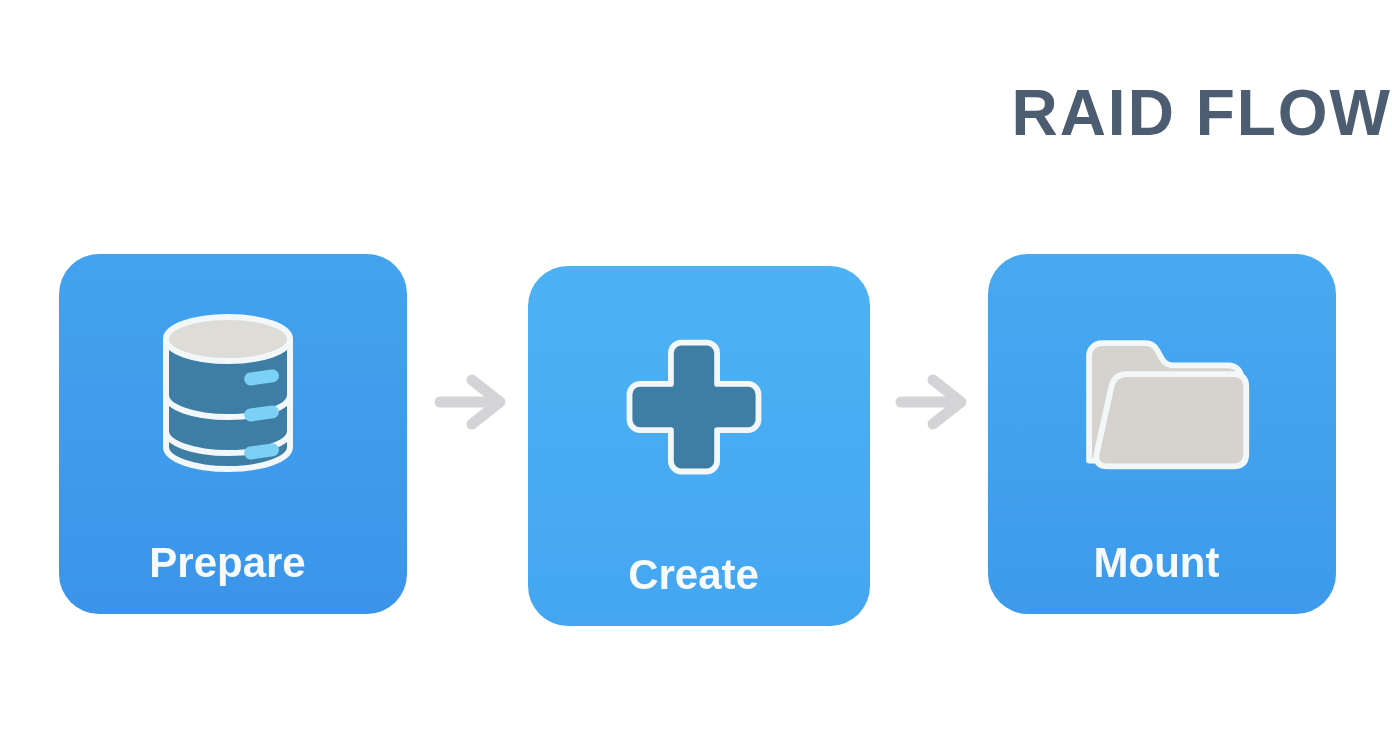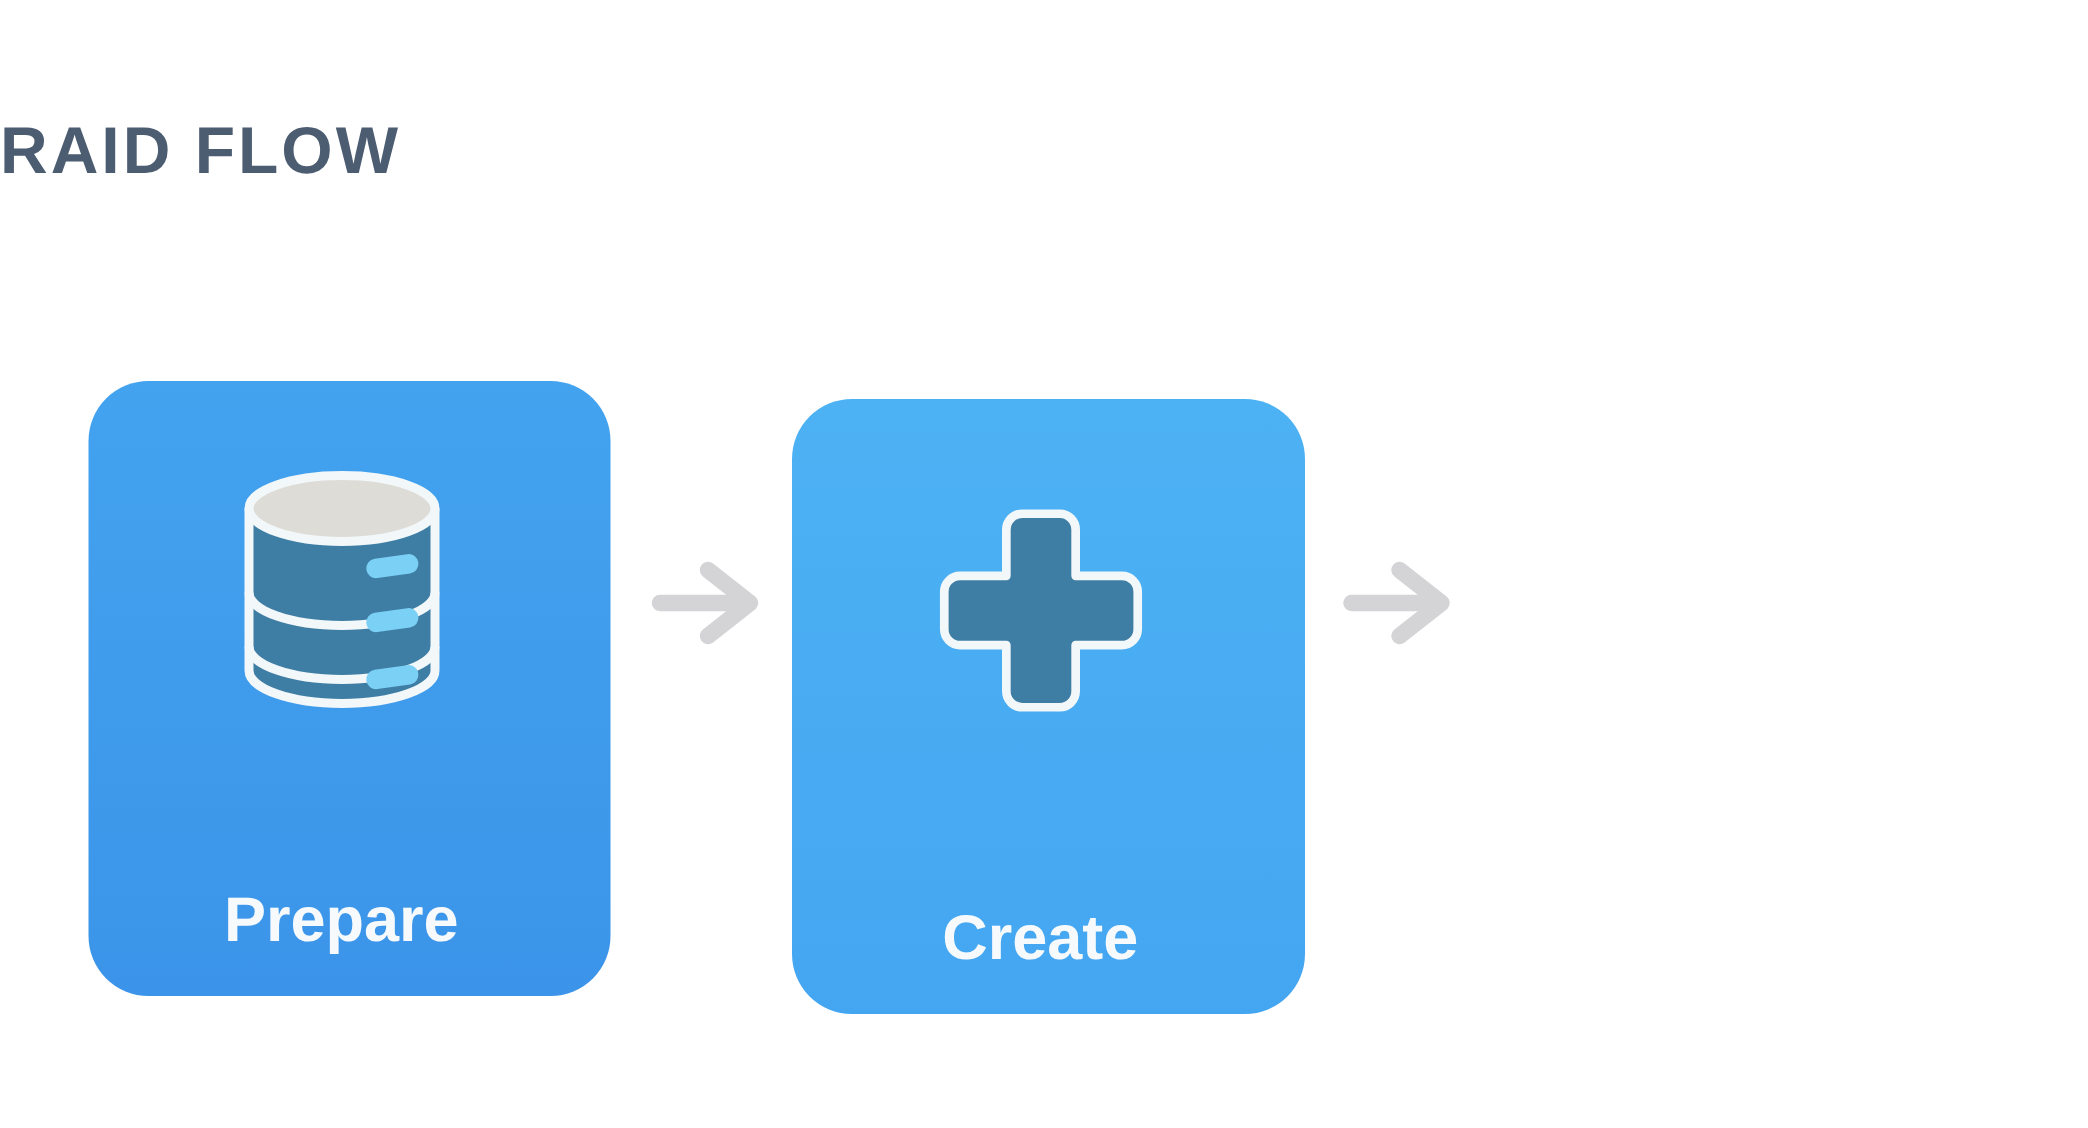--- a/index.html
+++ b/index.html
@@ -3,29 +3,29 @@
 <meta charset="utf-8">
 <style>
   html,body{margin:0;padding:0;}
   body{
     width:1392px;height:752px;position:relative;overflow:hidden;
     background:#ffffff;
     font-family:"Liberation Sans","DejaVu Sans",sans-serif;
   }
   .page-title{
     position:absolute;left:0;right:0;top:76px;
-    text-align:left;
-    font-size:44px;font-weight:bold;letter-spacing:2px;
+    text-align:right;
+    font-size:64px;font-weight:bold;letter-spacing:2px;
     color:var(--title-color,#4c5c71);
   }
   .flow-row{
     position:absolute;left:59px;top:254px;width:1277px;height:328px;
   }
   .step-card{
-    position:absolute;top:0;height:410px;width:348px;
+    position:absolute;top:0;height:360px;width:348px;
     border-radius:40px;
     display:flex;flex-direction:column;align-items:center;
     justify-content:space-between;
     padding:54px 11px 30px 0;box-sizing:border-box;
   }
   .step-card.c0{left:0;background:linear-gradient(180deg,var(--card1-top,#43a3ef),var(--card1-bot,#3b94e9));}
   .step-card.c1{left:469px;width:342px;background:linear-gradient(180deg,var(--card2-top,#4db2f4),var(--card2-bot,#44a6f1));margin-top:12px;}
   .step-card.c2{left:929px;background:linear-gradient(180deg,var(--card3-top,#48a9f1),var(--card3-bot,#3d9aec));}
   .icon-wrap{height:174px;display:flex;align-items:center;justify-content:center;}
   .step-label{
@@ -75,14 +75,25 @@
       </svg>
     </div>
     <div class="step-label">Create</div>
   </div>
 
   <svg class="connector a1" viewBox="0 0 88 64">
     <path d="M8,32 H58" stroke="#d4d4d6" stroke-width="11" stroke-linecap="round" fill="none"></path>
     <path d="M40,10 L68,32 L40,54" stroke="#d4d4d6" stroke-width="11" stroke-linecap="round" stroke-linejoin="round" fill="none"></path>
   </svg>
 
+  <div class="step-card c2">
+    <div class="icon-wrap">
+      <svg width="194" height="165" viewBox="0 0 200 170">
+        <path d="M30,44 a13,13 0 0 1 13,-13 h45 a14,14 0 0 1 12,7 l5,9
+                 a14,14 0 0 0 12,7 h57 a13,13 0 0 1 13,13 v10 H55 l-14,75 h-11 z" fill="#d6d3cf" stroke="#f2f7fa" stroke-width="6" stroke-linejoin="round"></path>
+        <path d="M49,158 q-14,0 -11,-14 l15,-68 q3,-13 16,-13 h110 q13,0 13,13
+                 v69 q0,13 -13,13 z" fill="#d6d3cf" stroke="#f2f7fa" stroke-width="6" stroke-linejoin="round"></path>
+      </svg>
+    </div>
+    <div class="step-label">Mount</div>
+  </div>
 
 </div>
 
 </body></html>

